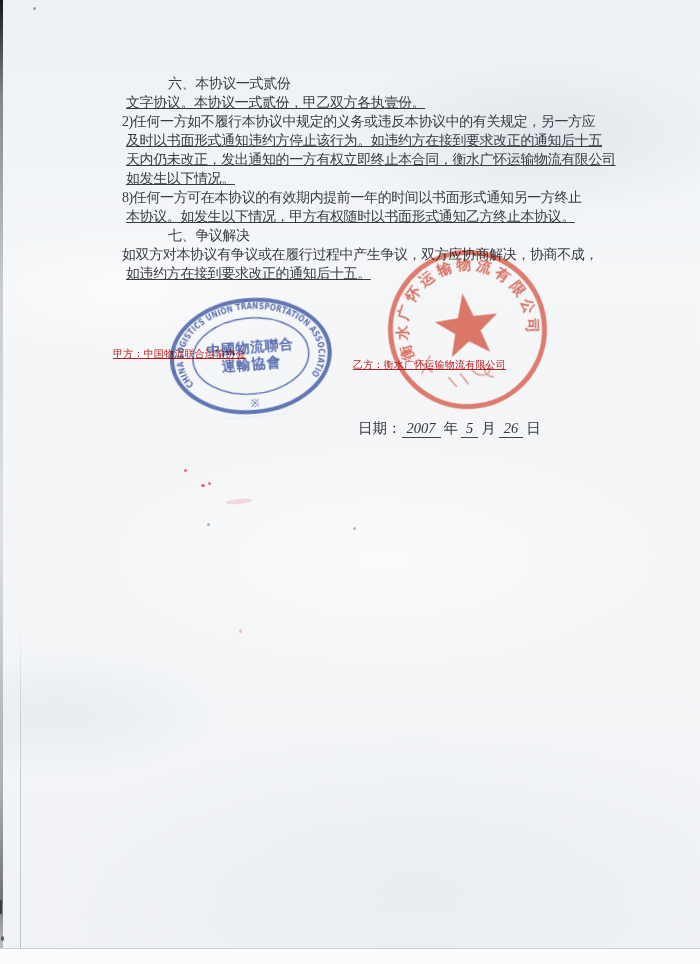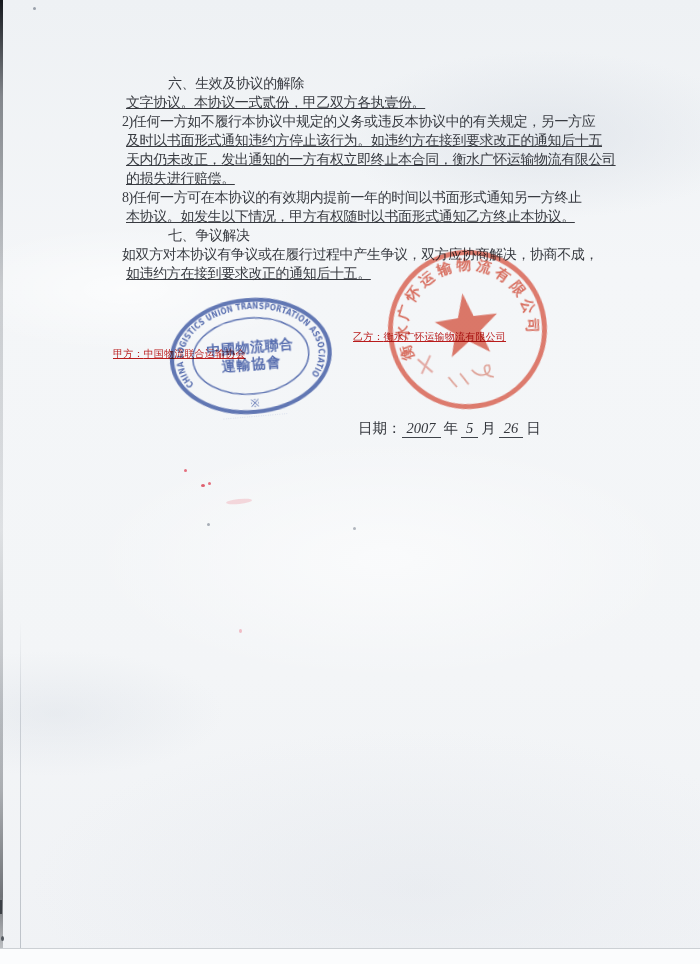--- a/index.html
+++ b/index.html
@@ -40,21 +40,21 @@
   .body-text{
     position:absolute;left:122px;top:74px;width:480px;
     color:#383b41;font-size:14px;letter-spacing:-0.4px;
   }
   .line{line-height:19px;height:19px;white-space:nowrap;}
   .line.heading{padding-left:46px;}
   .line.cont{padding-left:4px;text-decoration:underline;}
 
   .sig{position:absolute;font-size:10px;color:#b91c1c;letter-spacing:.2px;white-space:nowrap;text-decoration:underline;}
   .party-a{left:113px;top:347px;}
-  .party-b{left:353px;top:330px;}
+  .party-b{left:353px;top:358px;}
   .date-line{position:absolute;left:358px;top:419px;font-size:14.5px;color:#33363c;white-space:nowrap;}
   .date-line .unit{margin:0 3px;}
   .date-line .u{
     display:inline-block;padding:0 5px;
     border-bottom:1px solid #3f444b;
     font-style:italic;
   }
 
   
   .stamp{position:absolute;mix-blend-mode:multiply;}
@@ -76,26 +76,26 @@
   <div class="speck" style="left:353px;top:527px;width:3px;height:3px;background:#b0b5bd;"></div>
   <div class="speck" style="left:184px;top:469px;width:3px;height:3px;background:#e4707e;"></div>
   <div class="speck" style="left:201px;top:484px;width:4px;height:3px;background:#df5f6e;"></div>
   <div class="speck" style="left:208px;top:482px;width:3px;height:3px;background:#e4707e;"></div>
   <div class="speck" style="left:226px;top:499px;width:26px;height:5px;background:rgba(238,160,170,.38);transform:rotate(-6deg);"></div>
   <div class="speck" style="left:239px;top:629px;width:3px;height:4px;background:rgba(235,130,145,.5);"></div>
   <div class="speck" style="left:0;top:900px;width:2px;height:14px;background:#3c4046;border-radius:0;"></div>
   <div class="speck" style="left:1px;top:936px;width:3px;height:5px;background:#53585f;"></div>
 
   <div class="body-text">
-    <div class="line heading">六、生效及协议的解除</div>
+    <div class="line heading">六、本协议一式贰份</div>
     <div class="line cont">文字协议。本协议一式贰份，甲乙双方各执壹份。</div>
     <div class="line">2)任何一方如不履行本协议中规定的义务或违反本协议中的有关规定，另一方应</div>
     <div class="line cont">及时以书面形式通知违约方停止该行为。如违约方在接到要求改正的通知后十五</div>
     <div class="line cont">天内仍未改正，发出通知的一方有权立即终止本合同，衡水广怀运输物流有限公司</div>
-    <div class="line cont">的损失进行赔偿。</div>
+    <div class="line cont">如发生以下情况。</div>
     <div class="line">8)任何一方可在本协议的有效期内提前一年的时间以书面形式通知另一方终止</div>
     <div class="line cont">本协议。如发生以下情况，甲方有权随时以书面形式通知乙方终止本协议。</div>
     <div class="line heading">七、争议解决</div>
     <div class="line">如双方对本协议有争议或在履行过程中产生争议，双方应协商解决，协商不成，</div>
     <div class="line cont">如违约方在接到要求改正的通知后十五。</div>
   </div>
 
   <div class="sig party-a">
     <span>甲方：</span><span>中国物流联合运输协会</span>
   </div>

